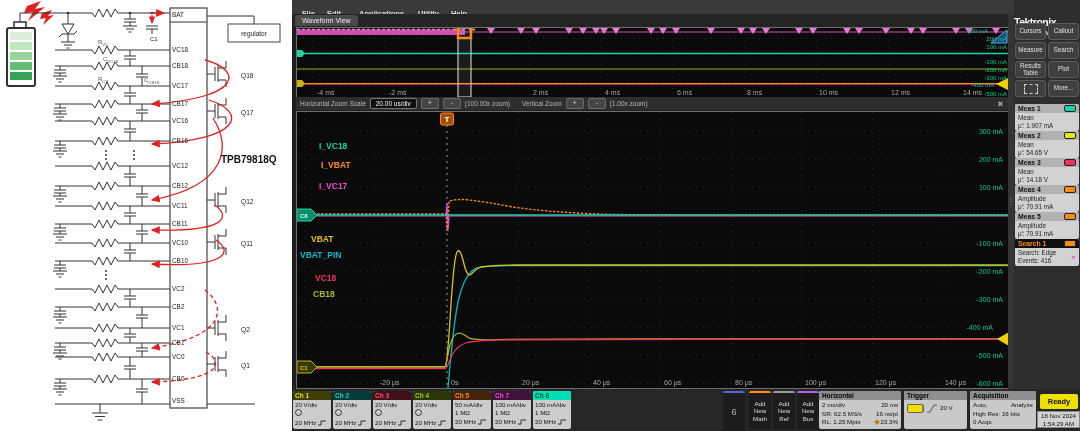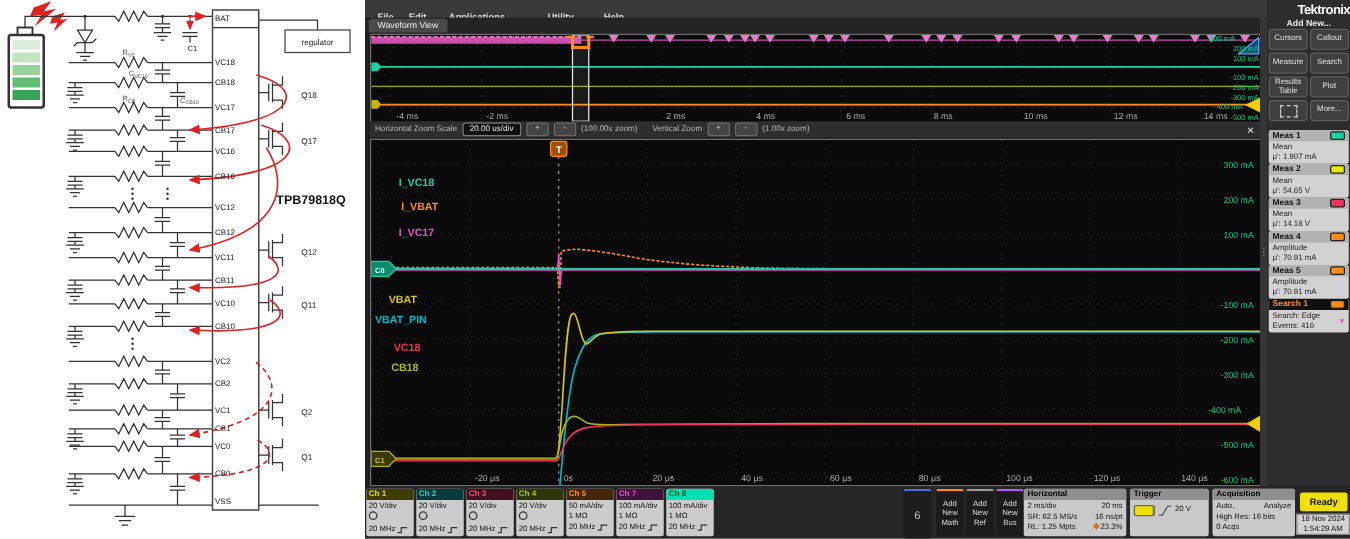--- a/index.html
+++ b/index.html
@@ -17,21 +17,21 @@
   #wftab{position:absolute;left:3px;top:1px;background:#4a4a4a;color:#eee;font-size:7px;padding:2px 7px;border-radius:3px 3px 0 0;}
   .grat{position:absolute;left:4px;background:#0a0a0a;border:1px solid #6e6e6e;}
   #toolbar{position:absolute;left:4px;top:97px;width:713px;height:13px;background:#2e2e2e;display:flex;align-items:center;color:#b8b8b8;font-size:6.5px;gap:4px;padding-left:4px;box-sizing:border-box;}
   .tb-box{background:#101010;border:1px solid #777;color:#eee;padding:1px 5px;border-radius:2px;}
   .tb-btn{background:#454545;border:1px solid #6a6a6a;color:#ddd;width:16px;text-align:center;border-radius:2px;line-height:8px;height:9px;}
   #tb-close{margin-left:auto;margin-right:6px;color:#ccc;font-size:9px;font-weight:bold;}
   #splitter{position:absolute;left:716px;top:14px;width:6px;height:375px;background:#353535;color:#999;font-size:8px;display:flex;align-items:center;justify-content:center;}
 
   
   #sidebar{position:absolute;left:722px;top:0;width:66px;height:389px;background:#2d2d2d;}
-  #brand{color:#fff;font-size:10.5px;font-weight:bold;text-align:right;padding-top:2px;letter-spacing:-0.5px;}
+  #brand{color:#fff;font-size:10.5px;font-weight:bold;text-align:left;padding-top:16px;letter-spacing:-0.5px;}
   #addnew{color:#eee;font-size:7px;font-weight:bold;text-align:center;padding:2px 0;}
   #sb-grid{position:absolute;left:1px;top:23px;width:64px;display:grid;grid-template-columns:31px 31px;grid-gap:2px;}
   .sb-btn{background:#3f3f3f;border:1px solid #5c5c5c;color:#e2e2e2;font-size:6.3px;border-radius:3px;height:17px;display:flex;align-items:center;justify-content:center;text-align:center;line-height:1.05;padding:0;}
   .dash-box{display:inline-block;width:12px;height:8px;border:1px dashed #cfcfcf;}
   .meas{position:absolute;left:1px;width:64px;background:#d2d2d2;border-radius:2px;overflow:hidden;}
   .meas-h{background:#b2b2b2;color:#111;font-size:6.8px;font-weight:bold;padding:1px 3px;display:flex;align-items:center;}
   .meas-pill{margin-left:auto;width:10px;height:5px;border-radius:2px;border:1px solid #222;}
   .meas-b{padding:1px 3px;color:#222;font-size:6.3px;line-height:1.25;position:relative;}
   .meas.search .meas-h{background:#101010;color:#ff8c1a;}
   .search-tri{position:absolute;right:2px;top:6px;color:#f06ad0;font-size:7px;}
@@ -206,22 +206,22 @@
       <text x="221" y="163" font-size="10" font-weight="bold" fill="#111">TPB79818Q</text>
     </svg>
   </div>
 
   <div id="scope">
 
     <div id="menubar">
       <span style="margin-left:10px">File</span>
       <span style="margin-left:12px">Edit</span>
       <span style="margin-left:18px">Applications</span>
-      <span style="margin-left:34px">Utility</span>
-      <span style="margin-left:24px">Help</span>
+      <span style="margin-left:14px">Utility</span>
+      <span style="margin-left:12px">Help</span>
     </div>
 
     <div id="tabrow">
       <div id="wftab">Waveform View</div>
     </div>
 
     <div class="grat" style="top:27px;width:713px;height:70px;">
       <svg width="713" height="70" viewBox="0 0 713 70">
         <g stroke="#2c2c2c" stroke-dasharray="1 5">
           <path d="M16,0V70M88,0V70M232,0V70M304,0V70M376,0V70M448,0V70M520,0V70M592,0V70M664,0V70"></path>

